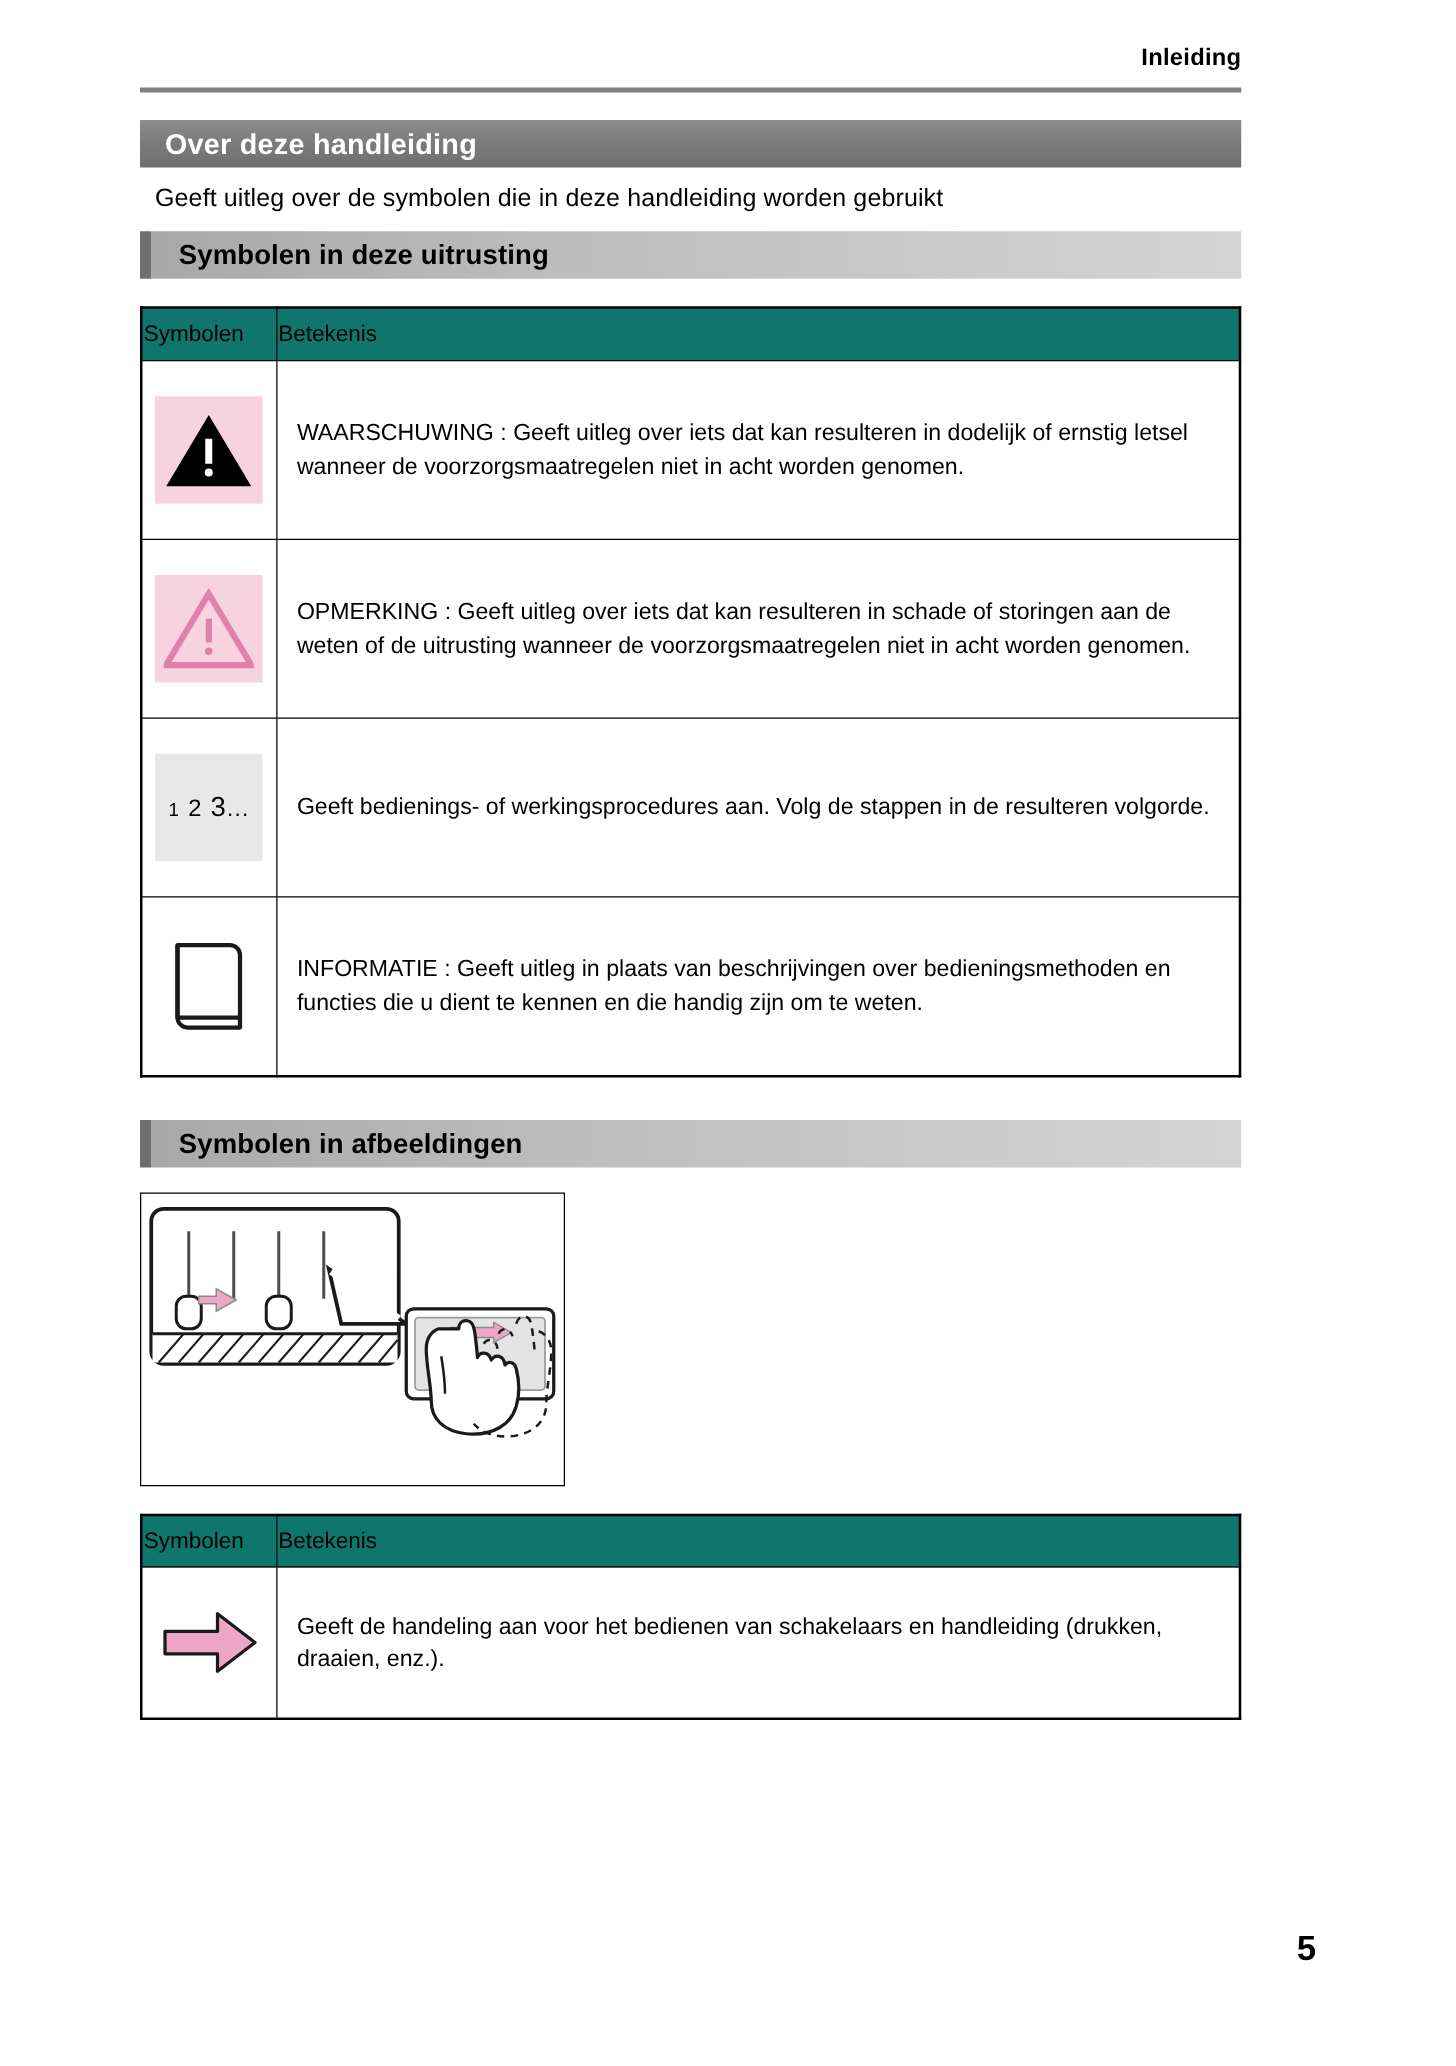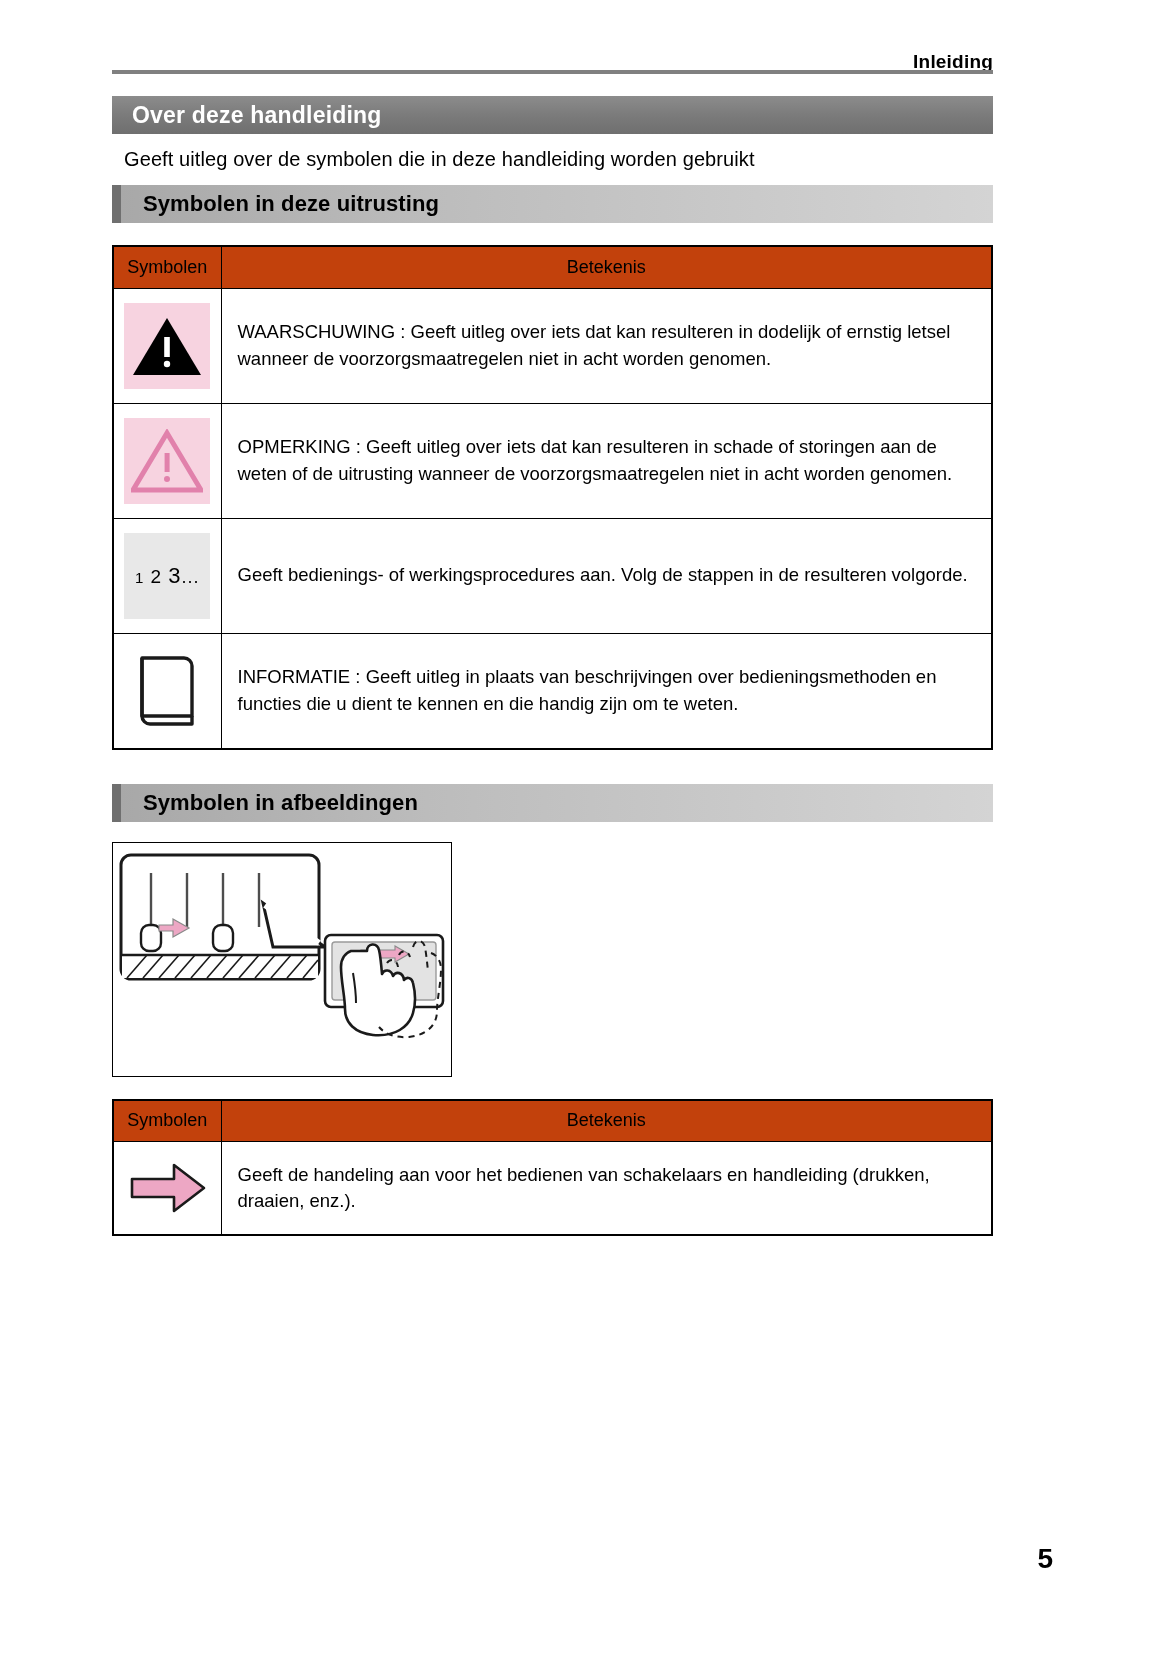--- a/index.html
+++ b/index.html
@@ -16,21 +16,21 @@
   .page {
     position: relative;
     width: 1165px;
     height: 1653px;
     padding: 0;
   }
 
   
   .header {
     position: absolute;
-    top: 51px;
+    top: 36px;
     left: 112px;
     width: 881px;
     text-align: right;
     font-size: 19px;
     font-weight: bold;
     letter-spacing: 0.2px;
   }
   .header-rule {
     position: absolute;
     top: 70px;
@@ -81,26 +81,26 @@
   }
 
   
   table.symtable {
     width: 881px;
     border-collapse: collapse;
     margin-top: 22px;
     border: 2px solid #000;
   }
   table.symtable th {
-    background: #c2410c;
+    background: #0f766e;
     border: 1px solid #000;
     font-size: 18px;
     font-weight: normal;
     height: 42px;
-    text-align: center;
+    text-align: left;
   }
   table.symtable th.col-sym { width: 108px; }
   table.symtable td {
     border: 1px solid #000;
     vertical-align: middle;
     font-size: 18.5px;
     line-height: 1.42;
   }
   table.symtable td.sym {
     width: 108px;
@@ -109,21 +109,21 @@
   }
   table.symtable td.desc {
     padding: 14px 18px 14px 16px;
     vertical-align: middle;
   }
 
   
   .icon-box {
     width: 86px;
     height: 86px;
-    margin: 2px auto;
+    margin: 16px auto;
     display: flex;
     align-items: center;
     justify-content: center;
   }
   .icon-box.pink { background: #f7d3e0; }
   .icon-box.grey { background: #e8e8e8; }
 
   .warn-tri, .note-tri { display: block; }
 
   .numbers {

